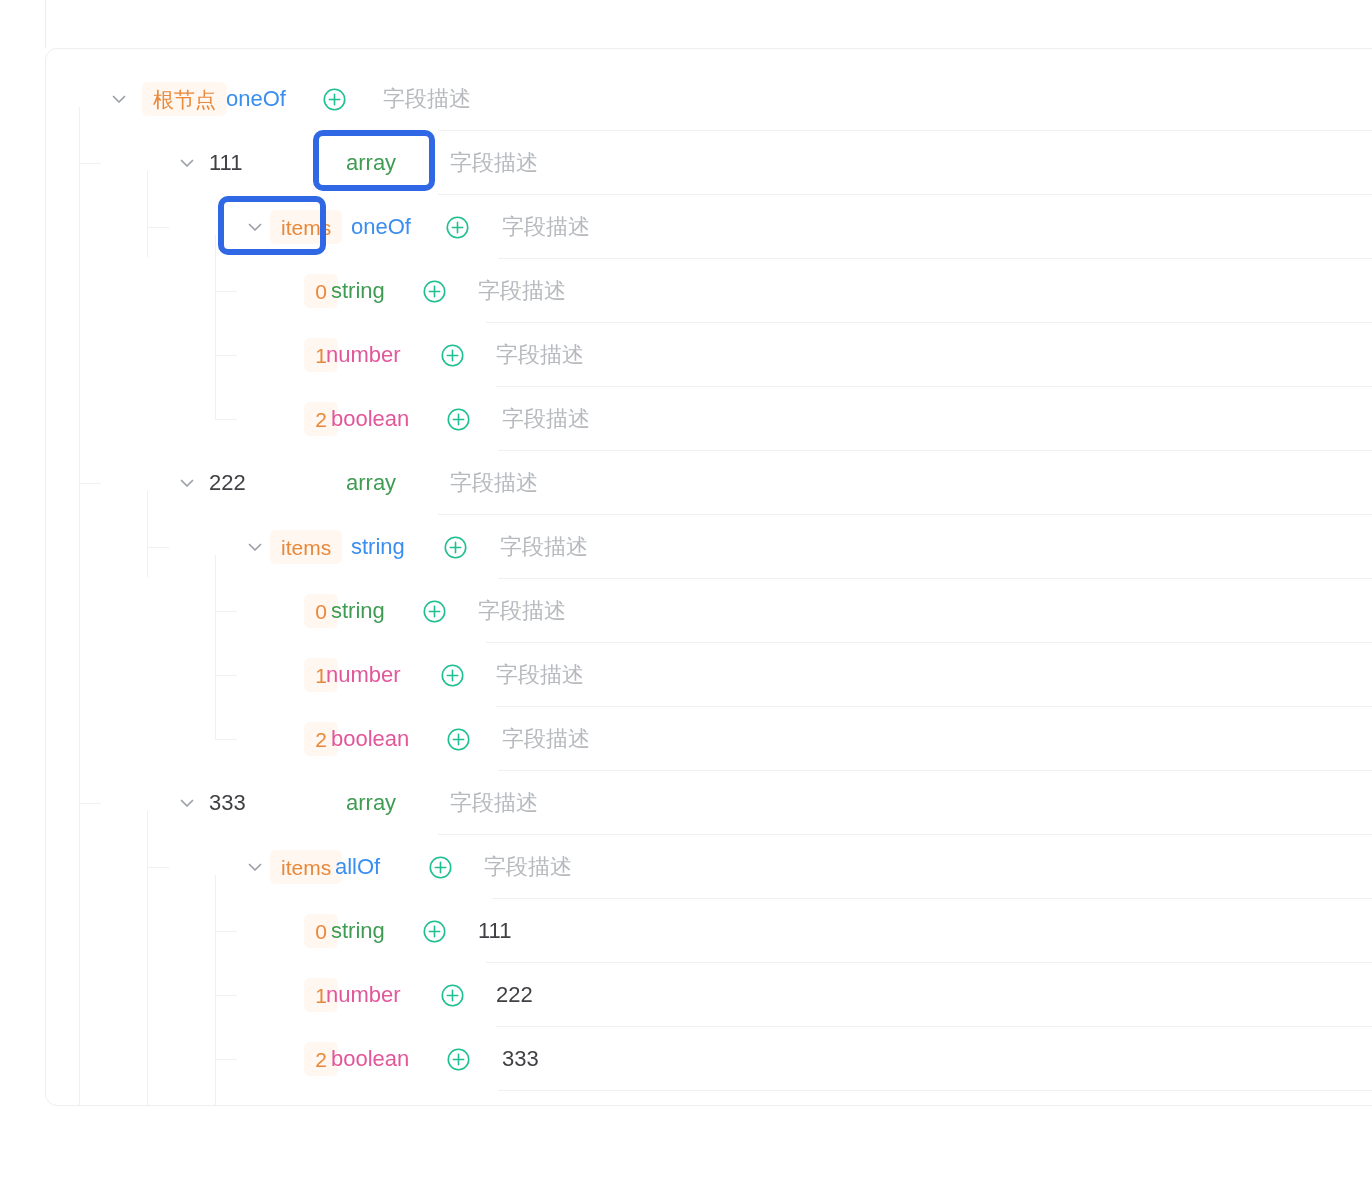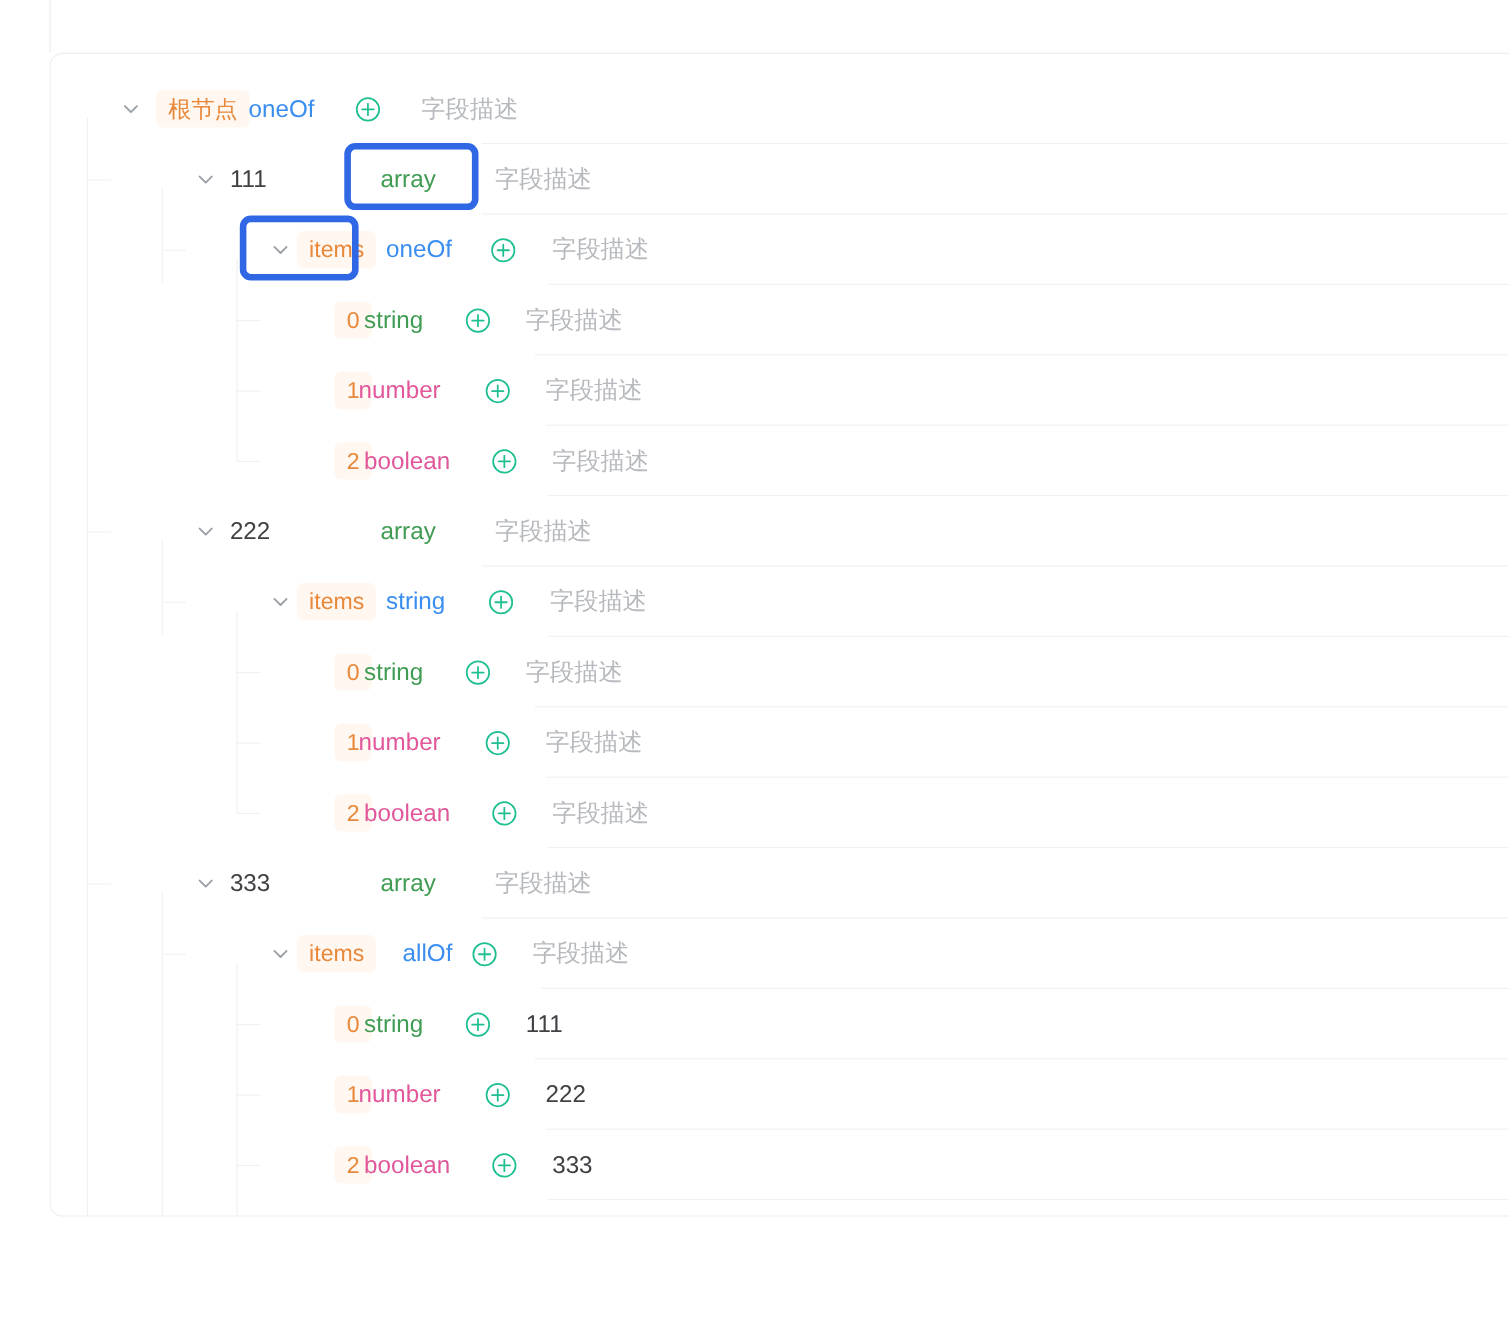--- a/index.html
+++ b/index.html
@@ -331,21 +331,21 @@
           <span class="desc" style="left:404px">字段描述</span>
         </div>
         <div class="sep" style="left: 392px; top: 785px; width: 968px;"></div>
         <div class="row" style="top: 786px;">
           <span class="chev" style="left:198px">
             <svg width="22" height="22" viewBox="0 0 22 22" fill="none">
               <path d="M5.5 8.5 L11 14 L16.5 8.5" stroke="#9aa0a6" stroke-width="1.7" stroke-linecap="round" stroke-linejoin="round"></path>
             </svg>
           </span>
           <span class="key-tag" style="left:224px">items</span>
-          <span class="type t-allOf" style="left:320px">allOf</span>
+          <span class="type t-allOf" style="left:289px">allOf</span>
           <span class="plus" style="left:383px">
             <svg width="23" height="23" viewBox="0 0 23 23" fill="none">
               <circle cx="11.5" cy="11.5" r="10.2" stroke="#1fbf92" stroke-width="1.6"></circle>
               <path d="M11.5 6.3 V16.7 M6.3 11.5 H16.7" stroke="#1fbf92" stroke-width="1.6" stroke-linecap="round"></path>
             </svg>
           </span>
           <span class="desc" style="left:438px">字段描述</span>
         </div>
         <div class="sep" style="left: 446px; top: 849px; width: 914px;"></div>
         <div class="row" style="top: 850px;">

